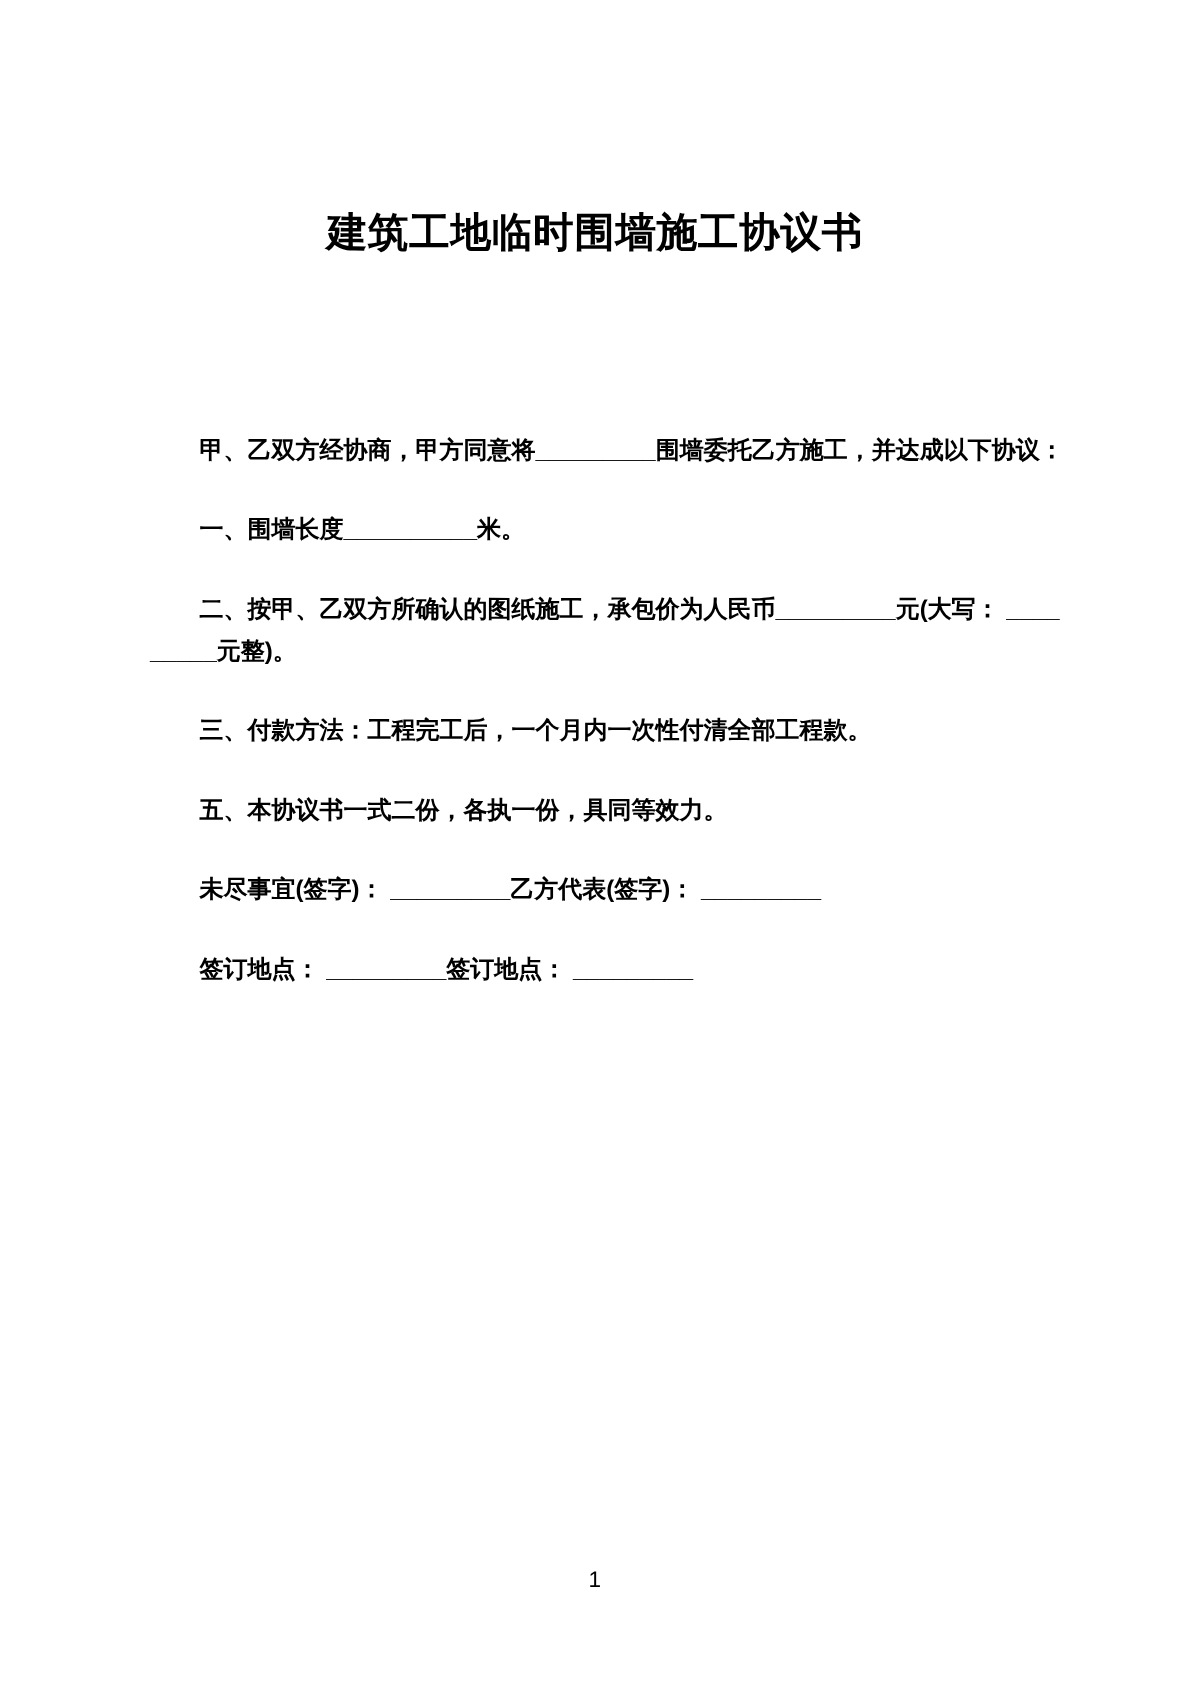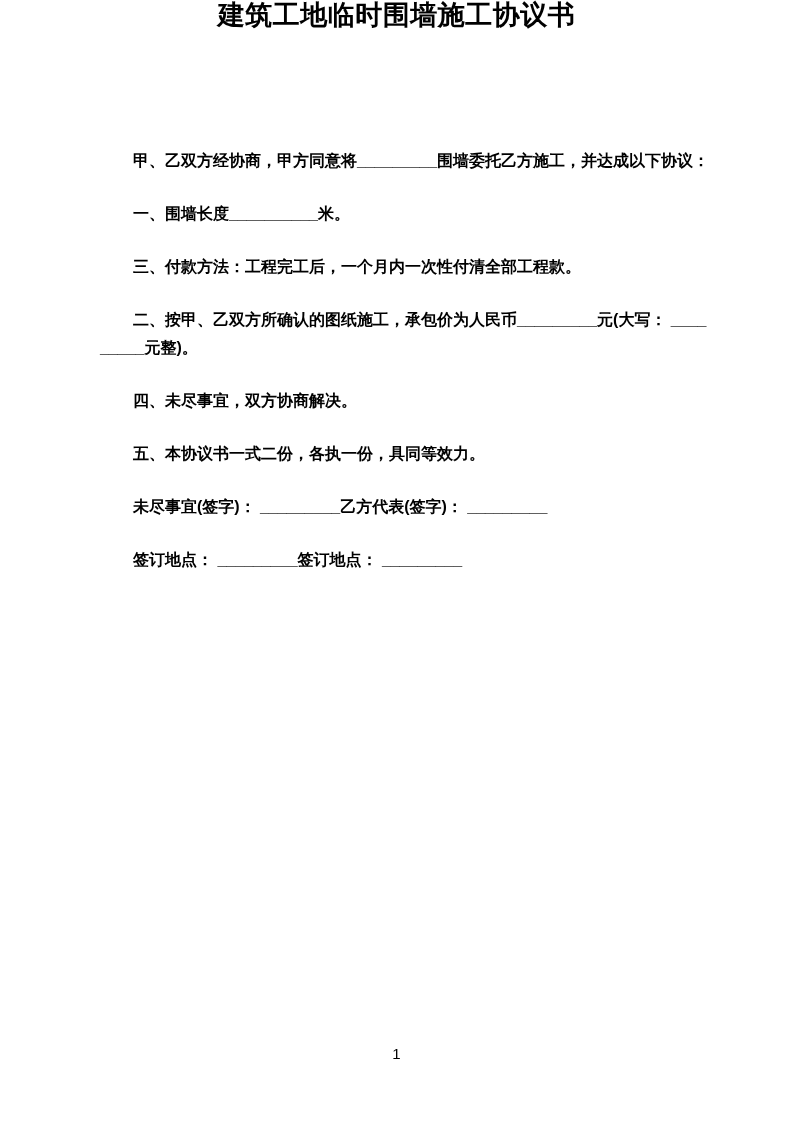--- a/index.html
+++ b/index.html
@@ -12,20 +12,21 @@
     width: 793px;
     height: 1122px;
     margin: 0 auto;
     background: #ffffff;
     color: #000000;
     font-family: "Liberation Sans", "DejaVu Sans", sans-serif;
     overflow: hidden;
   }
   .doc-title {
     margin: 0;
+    padding-top: 140px;
     font-size: 27px;
     line-height: 30px;
     font-weight: bold;
     text-align: center;
     letter-spacing: 0.5px;
   }
   .content {
     margin: 117px 90px 0 100px;
     font-size: 16px;
     font-weight: bold;
@@ -63,31 +64,28 @@
 
     <div class="para">
       <div class="line">甲、乙双方经协商，甲方同意将_________围墙委托乙方施工，并达成以下协议：</div>
     </div>
 
     <div class="para">
       <div class="line">一、围墙长度__________米。</div>
     </div>
 
     <div class="para">
-      <div class="line">三、付款方法：工程完工后，一个月内一次性付清全部工程款。</div>
-    </div>
-
-    <div class="para">
       <div class="line">二、按甲、乙双方所确认的图纸施工，承包价为人民币_________元(大写： ____</div>
       <div class="line cont">_____元整)。</div>
     </div>
 
     <div class="para">
-      <div class="line">四、未尽事宜，双方协商解决。</div>
+      <div class="line">三、付款方法：工程完工后，一个月内一次性付清全部工程款。</div>
     </div>
+
 
     <div class="para">
       <div class="line">五、本协议书一式二份，各执一份，具同等效力。</div>
     </div>
 
 
     <div class="para">
       <div class="line">未尽事宜(签字)： _________乙方代表(签字)： _________</div>
     </div>
 

